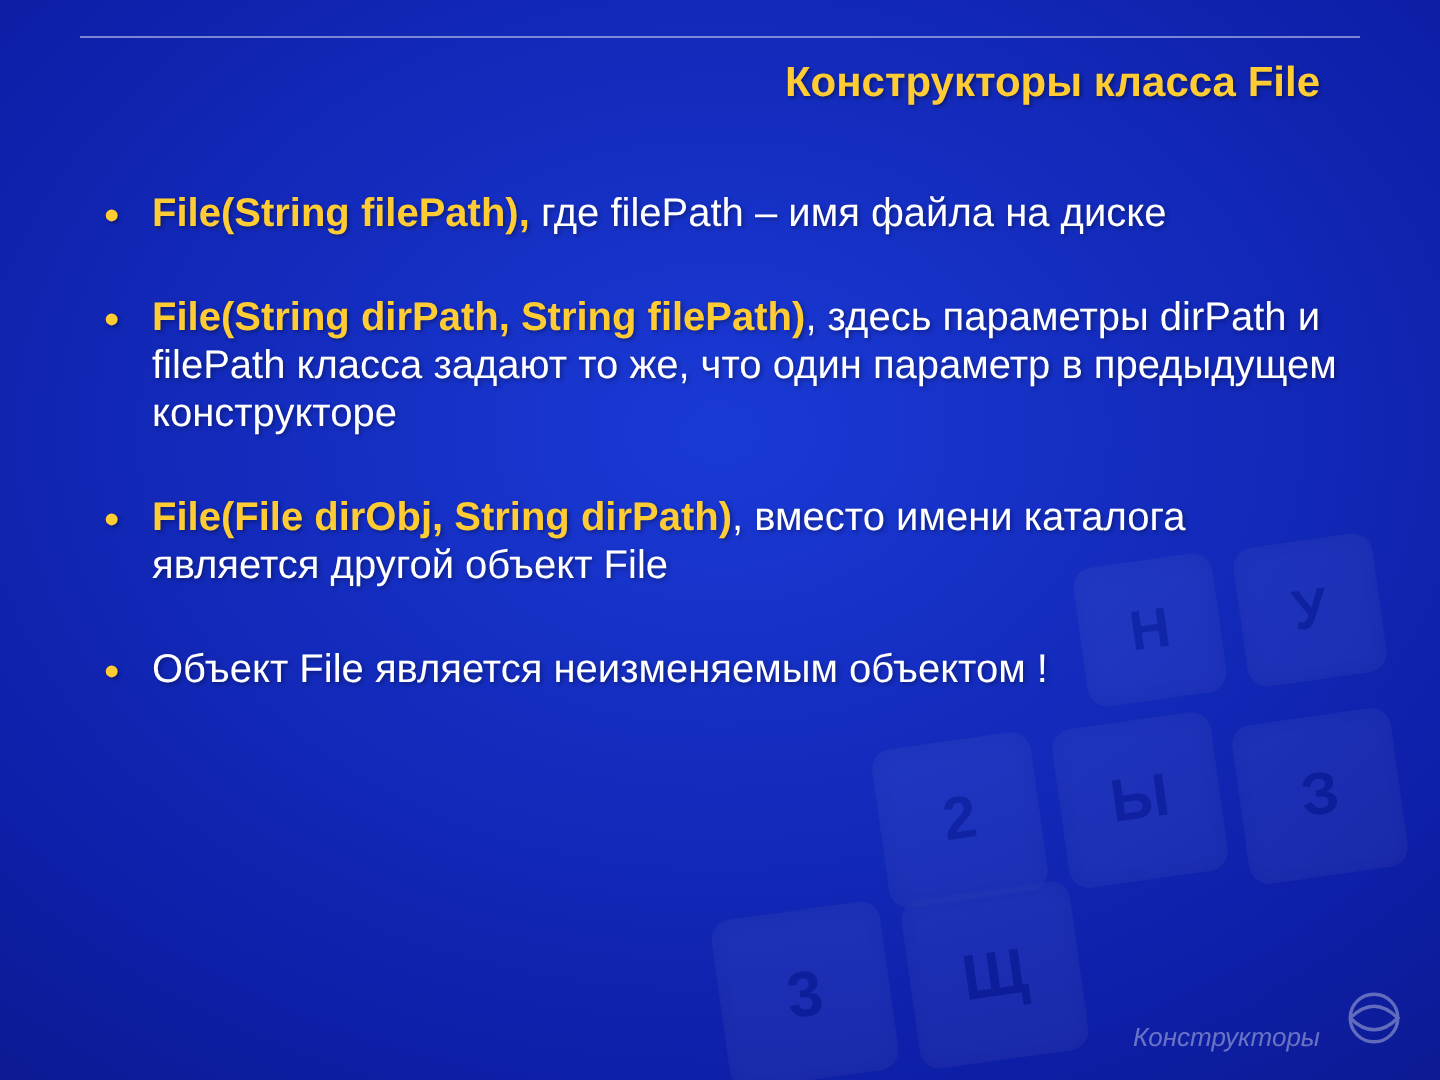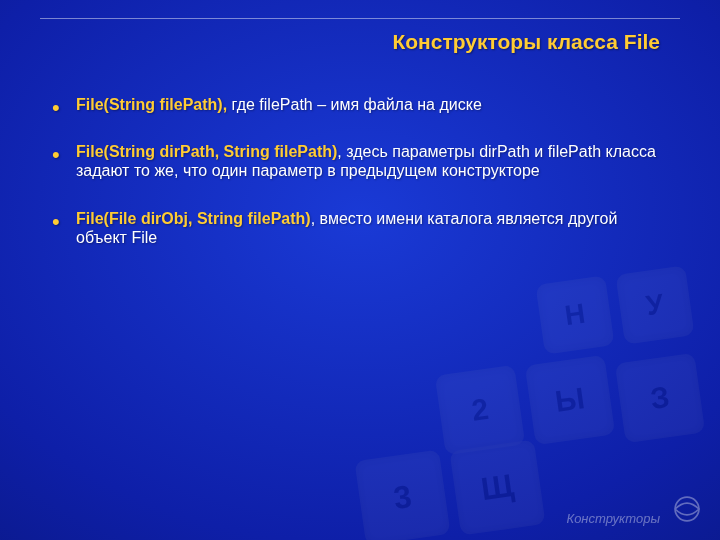--- a/index.html
+++ b/index.html
@@ -46,21 +46,21 @@
   }
   ul.bullets {
     list-style: none;
     padding: 0;
     margin: 0;
   }
   ul.bullets > li {
     position: relative;
     padding-left: 28px;
     margin-bottom: 28px;
-    font-size: 16px;
+    font-size: 20px;
     line-height: 1.2;
     text-shadow: 1px 1px 2px rgba(0,0,0,0.35);
   }
   ul.bullets > li::before {
     content: "•";
     position: absolute;
     left: 4px;
     top: 0;
     color: #ffcc33;
     font-size: 22px;
@@ -128,21 +128,24 @@
 
   <div class="content">
     <ul class="bullets">
       <li>
         <span class="emph">File(String filePath),</span><span> где filePath – имя файла на диске</span>
       </li>
       <li>
         <span class="emph">File(String dirPath, String filePath)</span><span>,  здесь параметры dirPath и filePath класса задают то же, что один параметр в предыдущем конструкторе</span>
       </li>
       <li>
-        <span class="emph">File(File dirObj, String filePath)</span><span>, вместо имени каталога  является другой объект File</span>
+        <span class="emph">File(File dirObj, String dirPath)</span><span>, вместо имени каталога  является другой объект File</span>
+      </li>
+      <li>
+        <span class="emph"></span><span>Объект File является неизменяемым объектом !</span>
       </li>
     </ul>
   </div>
 
   <div class="keys">
     <div class="key" style="left:240px; top:40px; width:70px; height:70px; font-size:28px;">Н</div>
     <div class="key" style="left:320px; top:30px; width:70px; height:70px; font-size:28px;">У</div>
     <div class="key" style="left:140px; top:130px; width:80px; height:80px; font-size:30px;">2</div>
     <div class="key" style="left:230px; top:120px; width:80px; height:80px; font-size:30px;">Ы</div>
     <div class="key" style="left:60px; top:215px; width:85px; height:85px; font-size:32px;">3</div>

